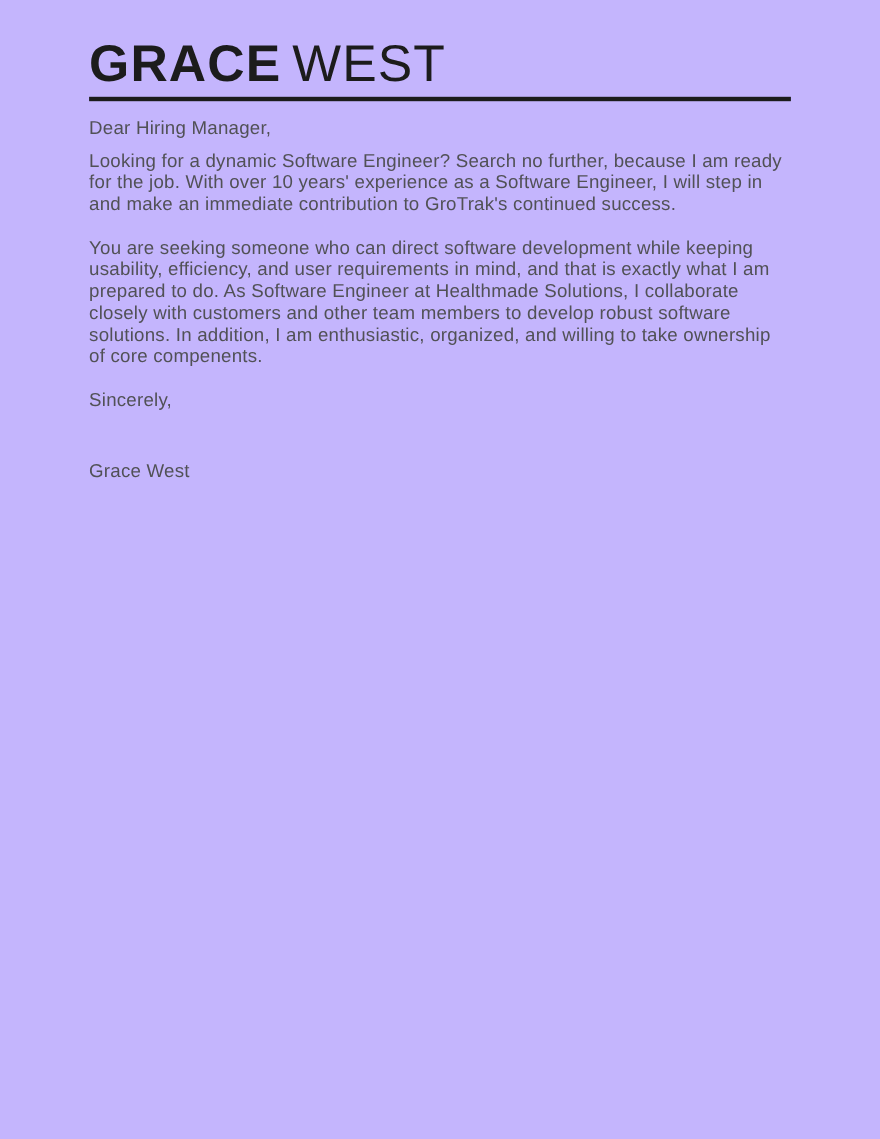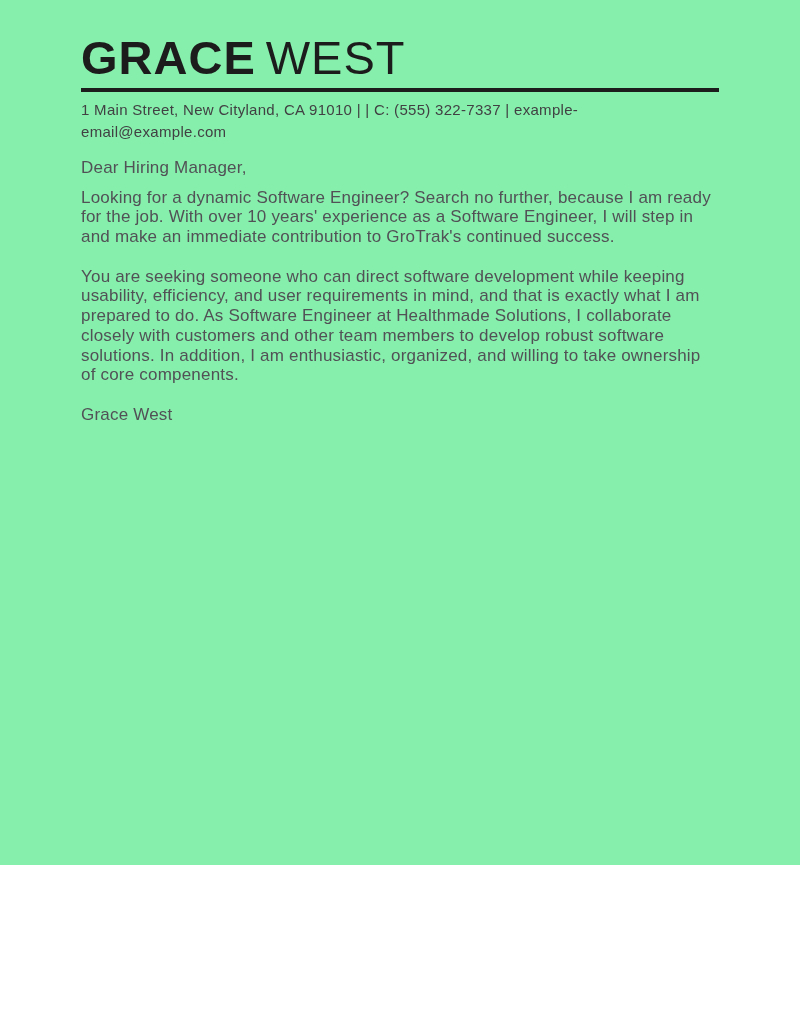--- a/index.html
+++ b/index.html
@@ -9,23 +9,23 @@
   }
   body {
     width: 800px;
     height: 1035px;
     font-family: "Liberation Sans", sans-serif;
     overflow: hidden;
   }
   .page {
     box-sizing: border-box;
     width: 800px;
-    height: 865px;
+    height: 1035px;
     padding: 34px 81px 0 81px;
-    background: #86efac;
+    background: #c4b5fd;
   }
   
   h1.name {
     margin: 0;
     padding: 0;
     font-size: 47px;
     line-height: 1.04;
     color: #1c1c1c;
     letter-spacing: 1px;
     white-space: nowrap;
@@ -70,26 +70,23 @@
 </head>
 <body>
 
 <div class="page">
 
   <header>
     <h1 class="name">
       <span class="first">GRACE</span><span class="last">WEST</span>
     </h1>
     <div class="rule"></div>
-    <p class="contact">
-      <span>1 Main Street, New Cityland, CA 91010 | | C: (555) 322-7337 | example-</span><br>
-      <span>email@example.com</span>
-    </p>
   </header>
 
   <main class="letter">
     <p class="greeting">Dear Hiring Manager,</p>
     <p class="para-1">Looking for a dynamic Software Engineer? Search no further, because I am ready for the job. With over 10 years' experience as a Software Engineer, I will step in and make an immediate contribution to GroTrak's continued success.</p>
     <p class="para-2">You are seeking someone who can direct software development while keeping usability, efficiency, and user requirements in mind, and that is exactly what I am prepared to do. As Software Engineer at Healthmade Solutions, I collaborate closely with customers and other team members to develop robust software solutions. In addition, I am enthusiastic, organized, and willing to take ownership of core compenents.</p>
+    <p class="closing">Sincerely,</p>
     <p class="signature">Grace West</p>
   </main>
 
 </div>
 
 </body></html>

